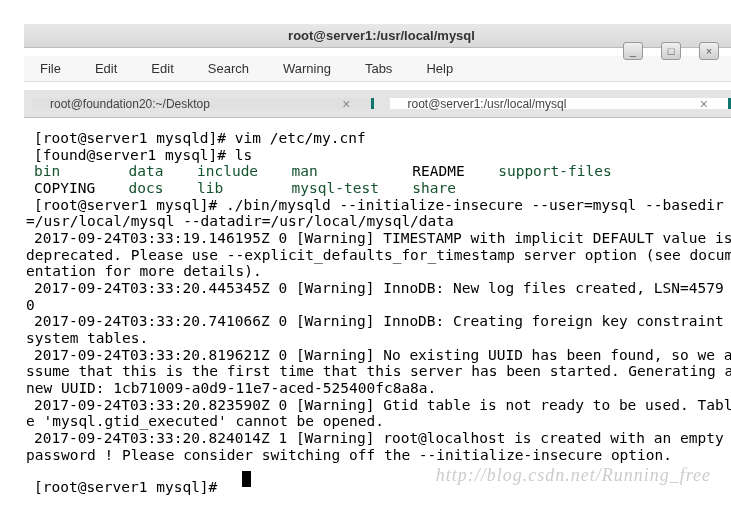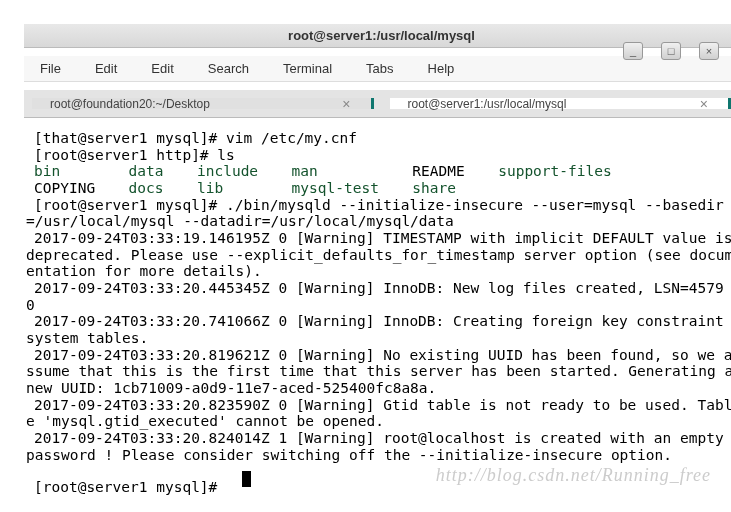--- a/index.html
+++ b/index.html
@@ -30,38 +30,38 @@
     <div class="winbtn">□</div>
     <div class="winbtn">×</div>
   </div>
 </div>
 
 <div class="menubar">
   <span class="menuitem">File</span>
   <span class="menuitem">Edit</span>
   <span class="menuitem">Edit</span>
   <span class="menuitem">Search</span>
-  <span class="menuitem">Terminal</span>
+  <span class="menuitem">Warning</span>
   <span class="menuitem">Tabs</span>
   <span class="menuitem">Help</span>
 </div>
 
 <div class="tabbar">
   <div class="tab">
     <span class="tab-label">root@foundation20:~/Desktop</span>
     <span class="tab-close">×</span>
   </div>
   <div class="tab active">
     <span class="tab-label">root@server1:/usr/local/mysql</span>
     <span class="tab-close">×</span>
   </div>
 </div>
 
-<div class="terminal"><span>[that@server1 mysql]# vim /etc/my.cnf</span>
-<span>[root@server1 http]# ls</span>
+<div class="terminal"><span>[root@server1 mysqld]# vim /etc/my.cnf</span>
+<span>[found@server1 mysql]# ls</span>
 <span class="dir">bin</span>      <span class="dir">data</span>  <span class="dir">include</span>  <span class="dir">man</span>         <span>README</span>  <span class="dir">support-files</span>
 <span>COPYING</span>  <span class="dir">docs</span>  <span class="dir">lib</span>      <span class="dir">mysql-test</span>  <span class="dir">share</span>
 <span>[root@server1 mysql]# ./bin/mysqld --initialize-insecure --user=mysql --basedir=/usr/local/mysql --datadir=/usr/local/mysql/data</span>
 <span>2017-09-24T03:33:19.146195Z 0 [Warning] TIMESTAMP with implicit DEFAULT value is deprecated. Please use --explicit_defaults_for_timestamp server option (see documentation for more details).</span>
 <span>2017-09-24T03:33:20.445345Z 0 [Warning] InnoDB: New log files created, LSN=45790</span>
 <span>2017-09-24T03:33:20.741066Z 0 [Warning] InnoDB: Creating foreign key constraint system tables.</span>
 <span>2017-09-24T03:33:20.819621Z 0 [Warning] No existing UUID has been found, so we assume that this is the first time that this server has been started. Generating a new UUID: 1cb71009-a0d9-11e7-aced-525400fc8a8a.</span>
 <span>2017-09-24T03:33:20.823590Z 0 [Warning] Gtid table is not ready to be used. Table 'mysql.gtid_executed' cannot be opened.</span>
 <span>2017-09-24T03:33:20.824014Z 1 [Warning] root@localhost is created with an empty password ! Please consider switching off the --initialize-insecure option.</span>
 <span>[root@server1 mysql]# </span><span class="cursor"></span></div>

